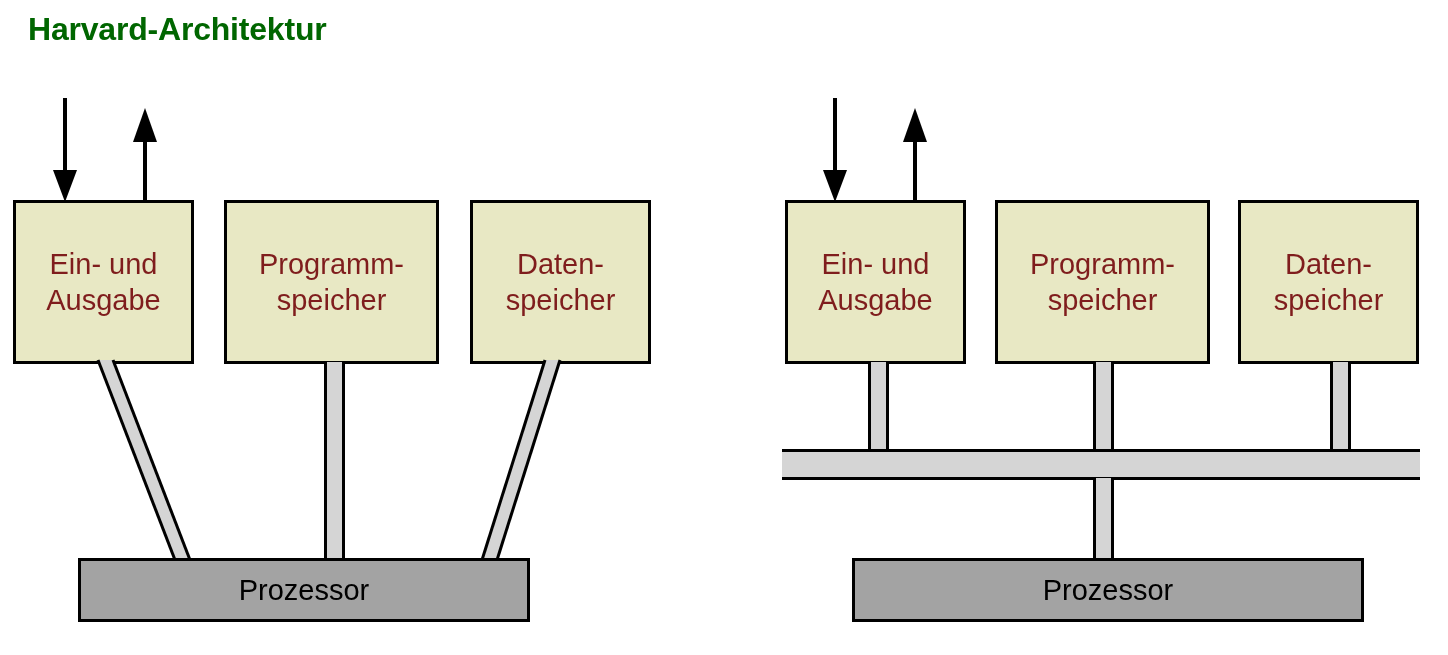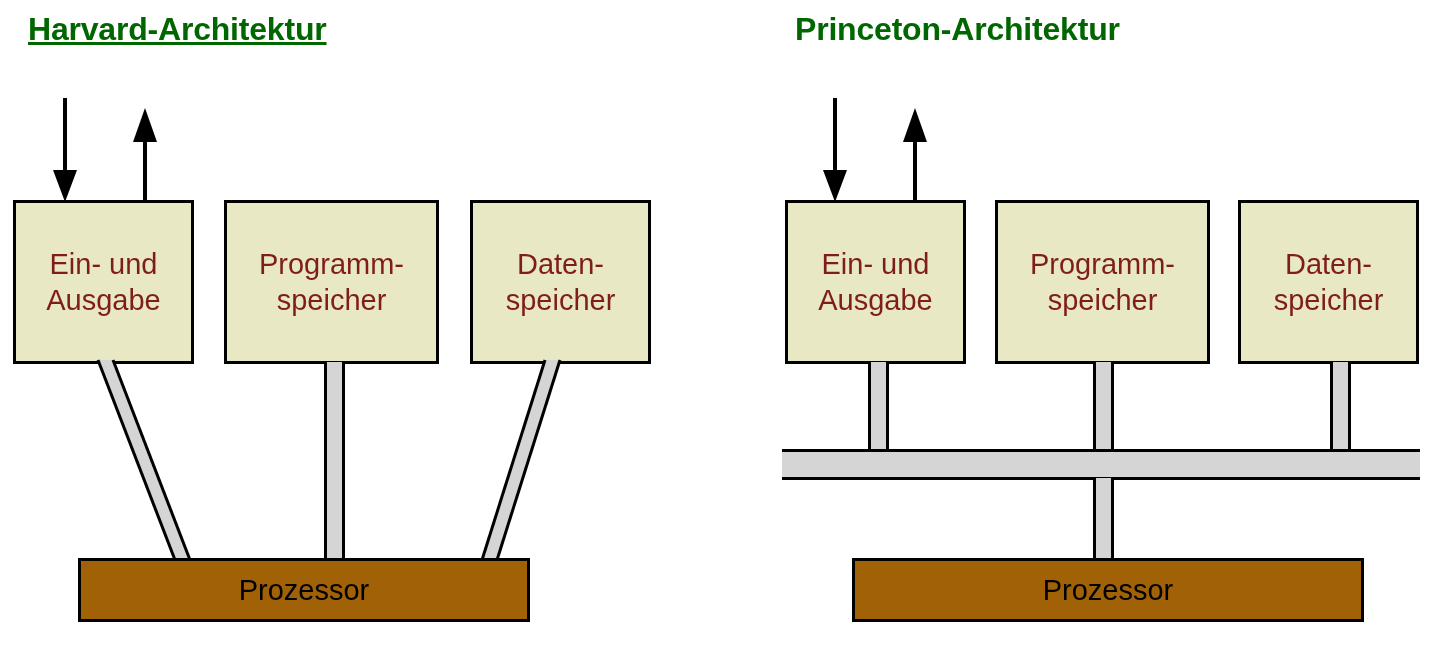--- a/index.html
+++ b/index.html
@@ -38,21 +38,21 @@
     justify-content: center;
     font-family: "Liberation Sans", sans-serif;
     font-size: 29px;
     line-height: 36px;
     color: #7f1d1d;
     text-align: center;
   }
   .node-box .ln { display: block; white-space: pre; }
   .proc-box {
     position: absolute;
-    background: #a16207;
+    background: #a3a3a3;
     border: 3px solid #000000;
     box-sizing: border-box;
     display: flex;
     align-items: center;
     justify-content: center;
     font-family: "Liberation Sans", sans-serif;
     font-size: 29px;
     color: #000000;
     text-align: center;
   }
@@ -88,21 +88,21 @@
     position: absolute;
     overflow: visible;
     pointer-events: none;
   }
 </style>
 </head>
 <body>
 
 <div id="canvas">
 
-  <div class="title" style="left:28px; top:10px;text-decoration:underline;">Harvard-Architektur</div>
+  <div class="title" style="left:28px; top:10px;">Harvard-Architektur</div>
 
   <svg class="arrow-svg" style="left:40px; top:98px; width:130px; height:106px;" viewBox="0 0 130 106">
     <g>
       <line x1="25" y1="0" x2="25" y2="88" stroke="#000" stroke-width="4"></line>
       <polygon points="25,104 13,72 37,72" fill="#000"></polygon>
     </g>
     <g>
       <line x1="105" y1="104" x2="105" y2="32" stroke="#000" stroke-width="4"></line>
       <polygon points="105,10 93,44 117,44" fill="#000"></polygon>
     </g>
@@ -137,21 +137,20 @@
       <line x1="560" y1="0" x2="497" y2="200" stroke="#000" stroke-width="3"></line>
     </g>
   </svg>
 
   <div class="conn" style="left:324px; top:362px; width:21px; height:198px;"></div>
 
   <div class="proc-box" style="left:78px; top:558px; width:452px; height:64px;">
     <span>Prozessor</span>
   </div>
 
-  <div class="title" style="left:795px; top:10px;">Princeton-Architektur</div>
 
   <svg class="arrow-svg" style="left:810px; top:98px; width:130px; height:106px;" viewBox="0 0 130 106">
     <g>
       <line x1="25" y1="0" x2="25" y2="88" stroke="#000" stroke-width="4"></line>
       <polygon points="25,104 13,72 37,72" fill="#000"></polygon>
     </g>
     <g>
       <line x1="105" y1="104" x2="105" y2="32" stroke="#000" stroke-width="4"></line>
       <polygon points="105,10 93,44 117,44" fill="#000"></polygon>
     </g>

